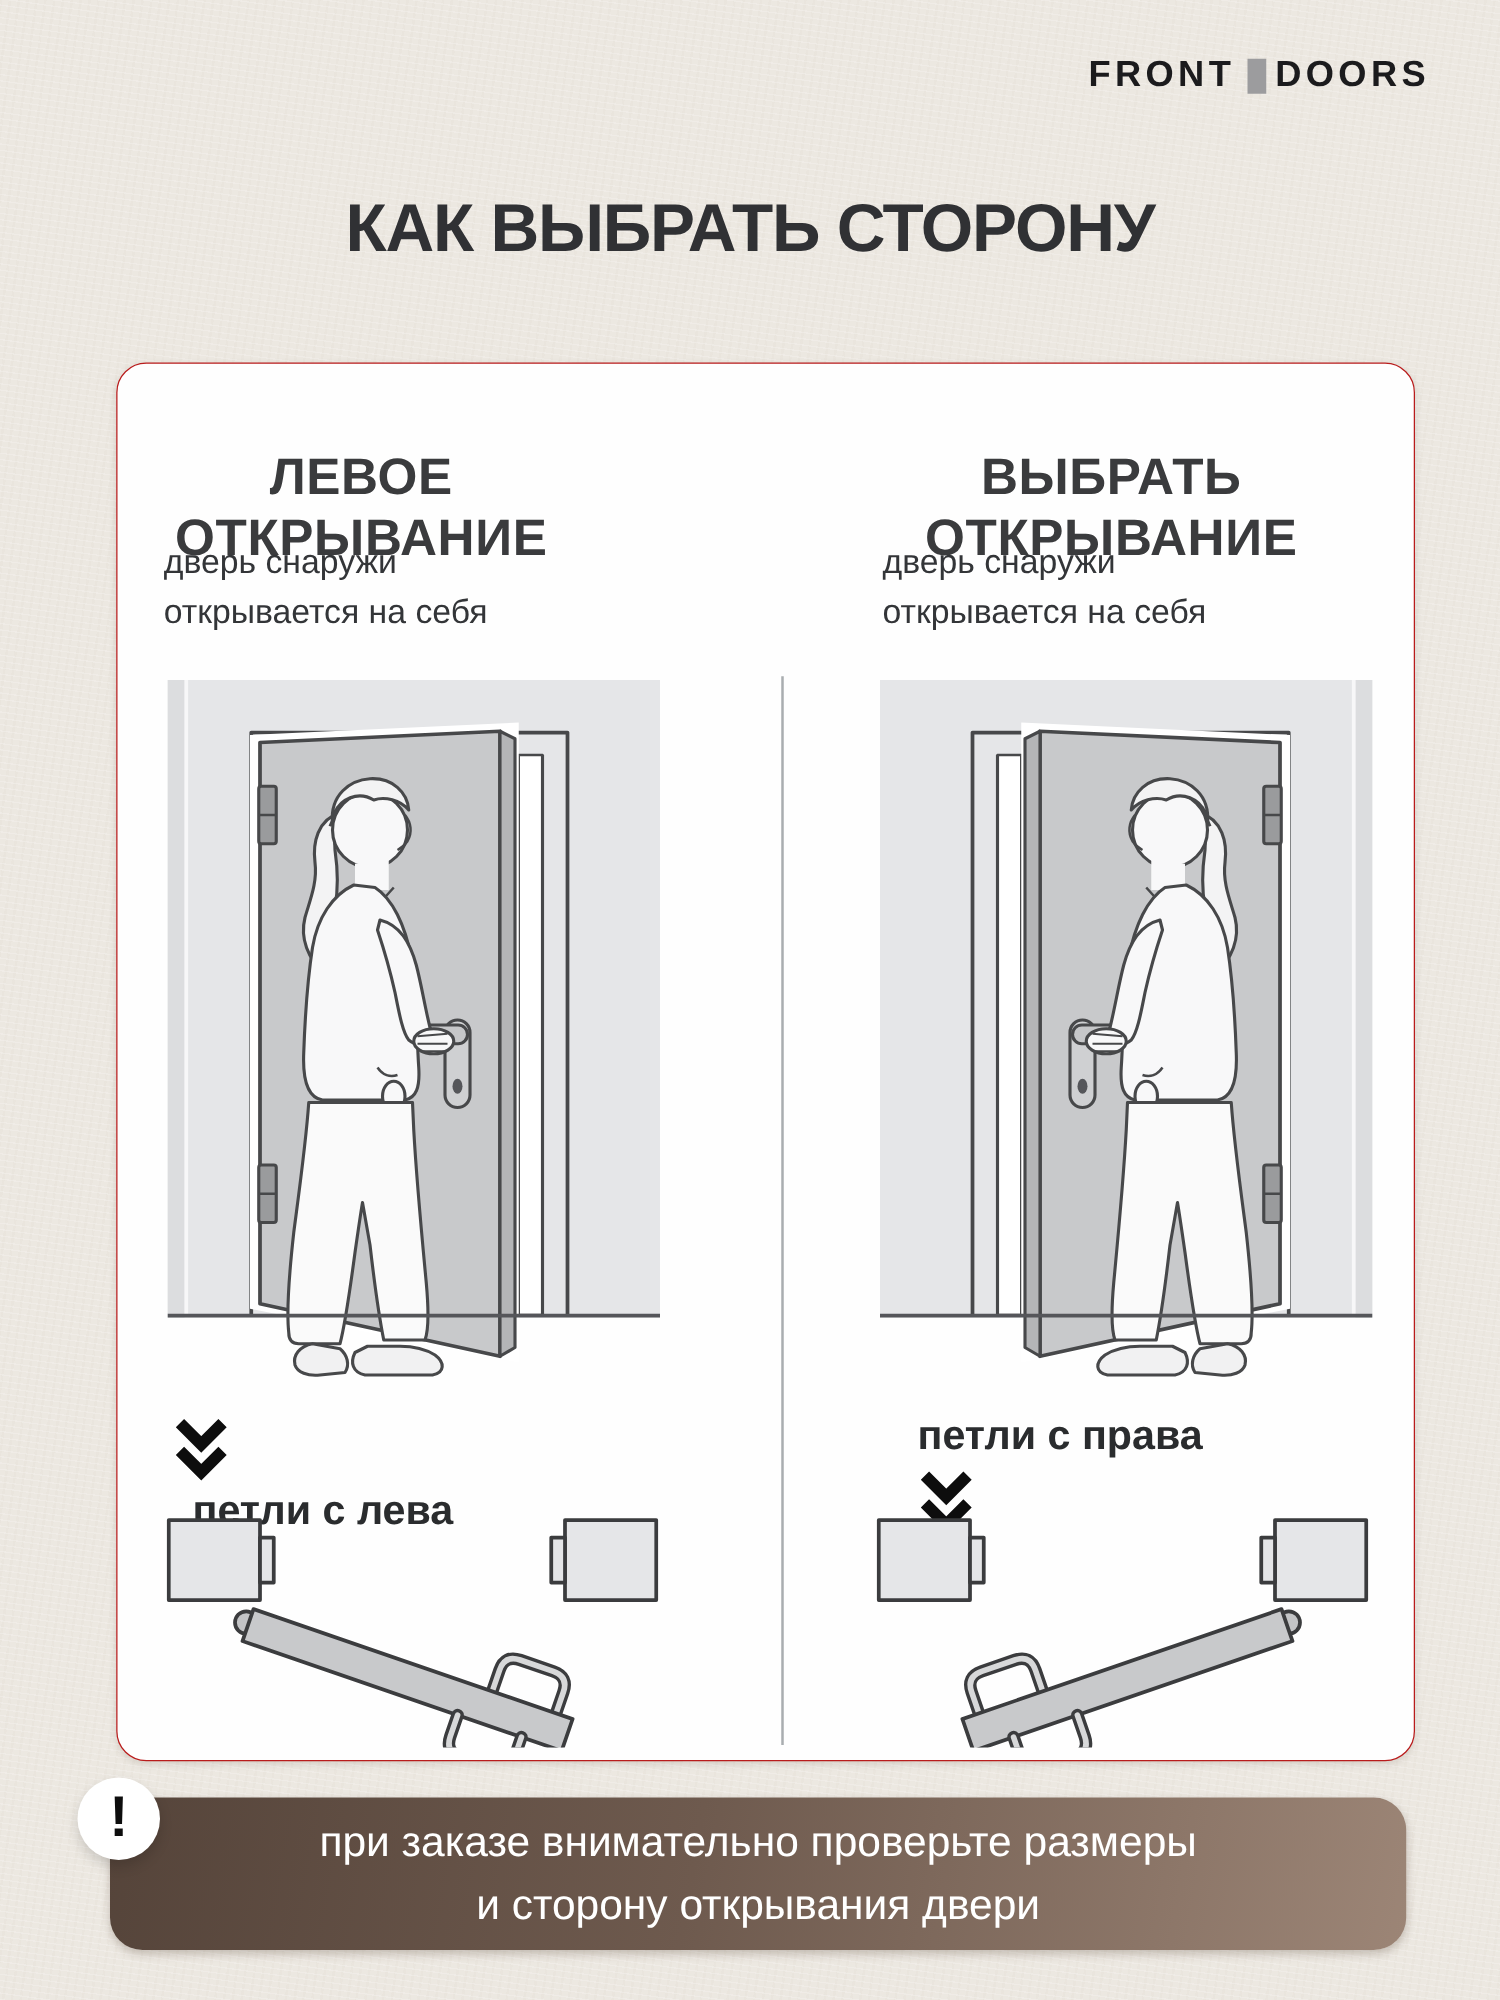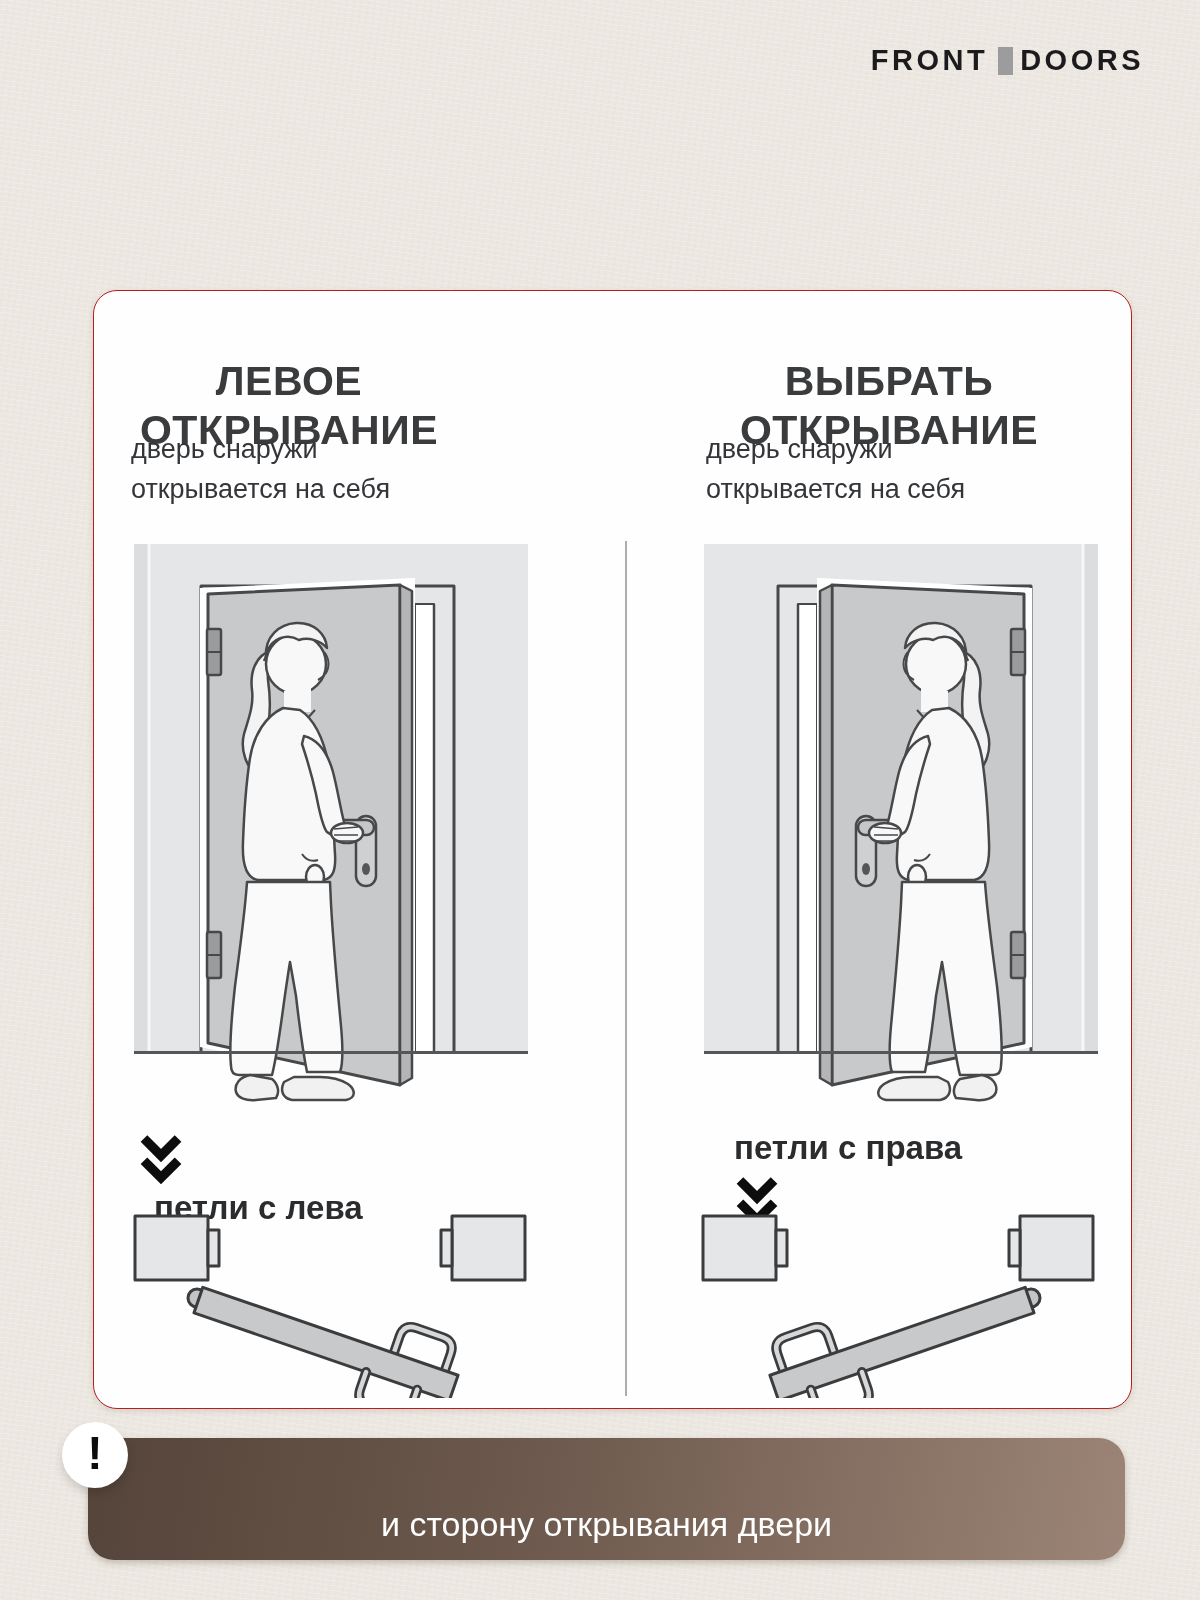--- a/index.html
+++ b/index.html
@@ -127,21 +127,21 @@
 </svg>
 
 <div class="page">
 
   <header class="logo">
     <span>FRONT</span>
     <span class="logo-block"></span>
     <span>DOORS</span>
   </header>
 
-  <h1 class="title"><br></h1>
+  <h1 class="title"><span>КАК ВЫБРАТЬ СТОРОНУ</span><br></h1>
 
   <section class="card">
     <div class="divider"></div>
 
     <h2 class="col-heading left"><span>ЛЕВОЕ</span><br><span>ОТКРЫВАНИЕ</span></h2>
     <p class="col-sub left"><span>дверь снаружи</span><br><span>открывается на себя</span></p>
 
     <svg class="illus left" viewBox="0 0 394 566">
       <use href="#door-scene"></use>
     </svg>
@@ -175,16 +175,16 @@
 
     <svg class="topview right" viewBox="0 0 394 186">
       <g transform="translate(394,0) scale(-1,1)">
           <use href="#top-view"></use>
         </g>
     </svg>
   </section>
 
   <footer class="banner">
     <div class="excl">!</div>
-    <p><br><span>и сторону открывания двери</span></p>
+    <p><span>при заказе внимательно проверьте размеры</span><br><span>и сторону открывания двери</span></p>
   </footer>
 
 </div>
 
 </body></html>

